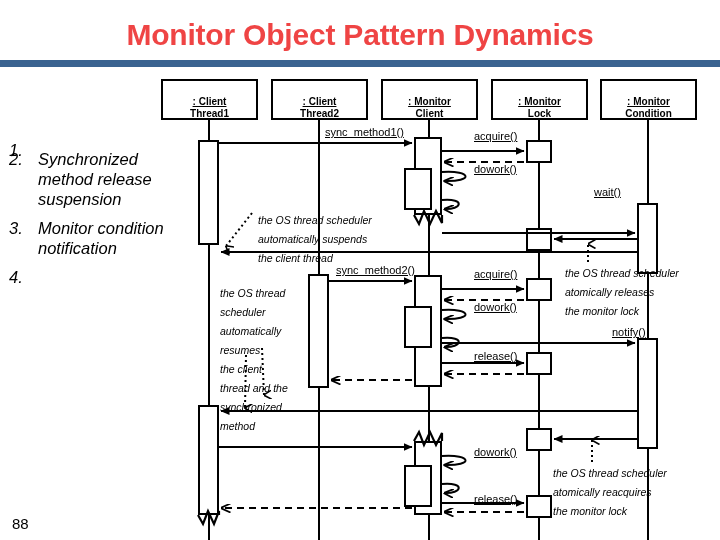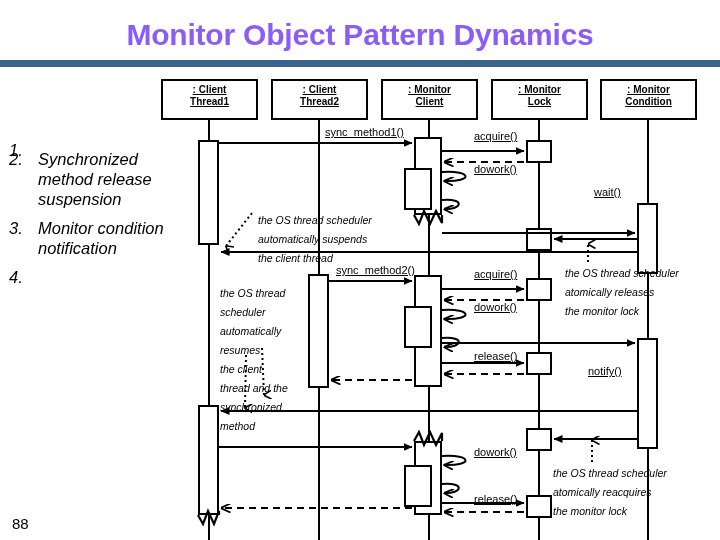--- a/index.html
+++ b/index.html
@@ -15,21 +15,21 @@
     background: #ffffff;
   }
   
   #title {
     position: absolute;
     left: 0; top: 18px;
     width: 720px;
     text-align: center;
     font-size: 30px;
     font-weight: bold;
-    color: #8b5cf6;
+    color: #ef4444;
     letter-spacing: -0.2px;
     white-space: nowrap;
   }
   #title-rule {
     position: absolute;
     left: 0; top: 60px;
     width: 720px; height: 7px;
     background: #3a6390;
   }
   
@@ -71,21 +71,21 @@
   
   .lifebox {
     position: absolute;
     border: 2px solid #000;
     background: #fff;
     box-sizing: border-box;
     text-align: center;
     font-size: 10px;
     font-weight: bold;
     line-height: 12px;
-    padding-top: 3px;
+    padding-top: 15px;
     color: #000;
   }
   .lifebox span {
     display: block;
     text-decoration: underline;
   }
   
   .lifeline {
     position: absolute;
     width: 2px;
@@ -203,21 +203,21 @@
     <div class="activation" style="left:637px; top:203px; width:21px; height:71px;"></div>
     <div class="activation" style="left:637px; top:338px; width:21px; height:111px;"></div>
 
     <div class="msglabel" style="left:325px; top:126px;">sync_method1()</div>
     <div class="msglabel" style="left:474px; top:130px;">acquire()</div>
     <div class="msglabel" style="left:474px; top:163px;">dowork()</div>
     <div class="msglabel" style="left:594px; top:186px;">wait()</div>
     <div class="msglabel" style="left:336px; top:264px;">sync_method2()</div>
     <div class="msglabel" style="left:474px; top:268px;">acquire()</div>
     <div class="msglabel" style="left:474px; top:301px;">dowork()</div>
-    <div class="msglabel" style="left:588px; top:326px;margin-top:39px;">notify()</div>
+    <div class="msglabel" style="left:612px; top:326px;">notify()</div>
     <div class="msglabel" style="left:474px; top:350px;">release()</div>
     <div class="msglabel" style="left:474px; top:446px;">dowork()</div>
     <div class="msglabel" style="left:474px; top:493px;">release()</div>
 
     <div class="note" style="left:258px; top:211px;">the OS thread scheduler
 automatically suspends
 the client thread</div>
     <div class="note" style="left:220px; top:284px;">the OS thread
 scheduler
 automatically

